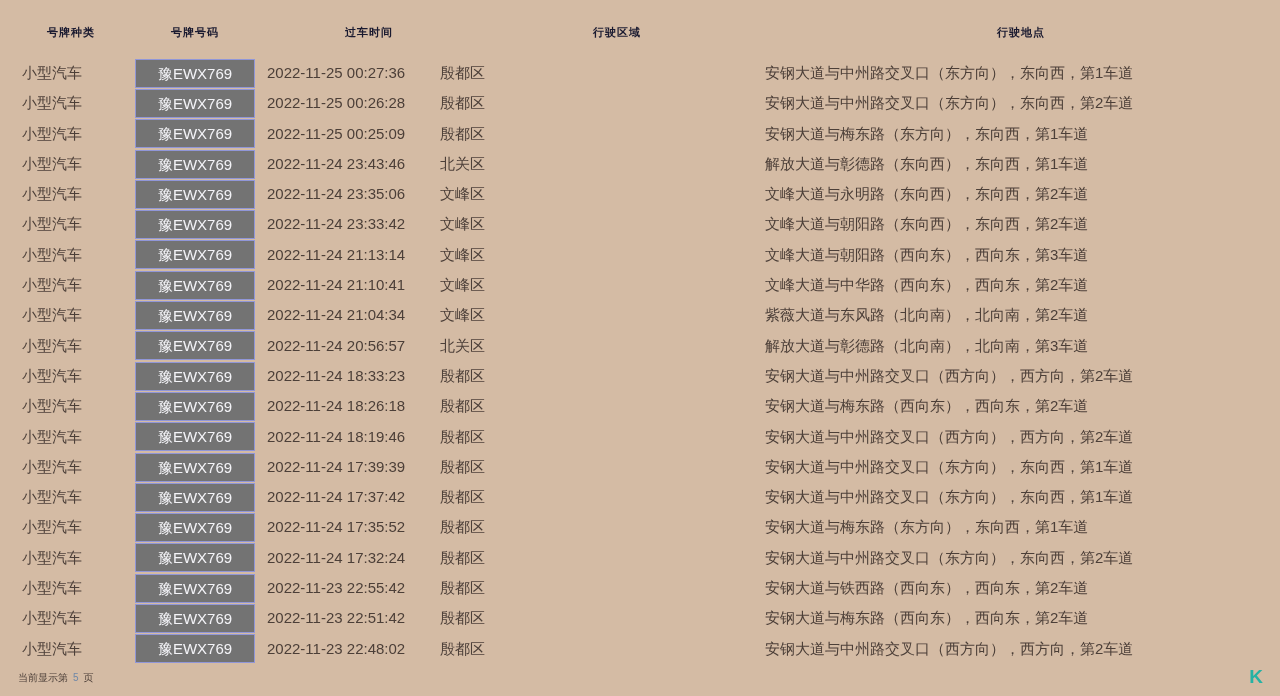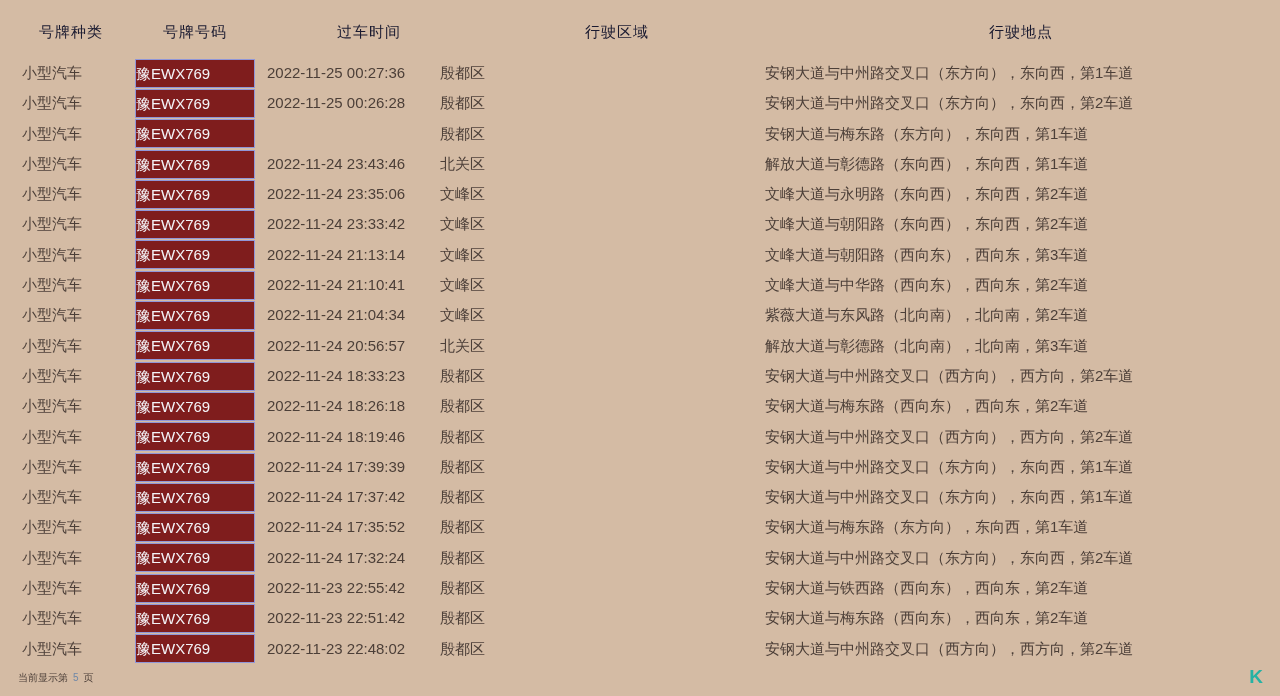--- a/index.html
+++ b/index.html
@@ -17,22 +17,22 @@
   .header-row {
     position: absolute;
     top: 18px; left: 0; right: 0;
     height: 28px;
   }
   .header-row .h {
     position: absolute;
     top: 0; height: 28px;
     line-height: 28px;
     text-align: center;
-    font-size: 15px;
-    font-weight: normal;
+    font-size: 11px;
+    font-weight: bold;
     color: #1a1a30;
     letter-spacing: 1px;
   }
   .h1 { left: 11px;  width: 120px; }
   .h2 { left: 135px; width: 120px; }
   .h3 { left: 269px; width: 200px; }
   .h4 { left: 517px; width: 200px; }
   .h5 { left: 921px; width: 200px; }
 
   
@@ -50,22 +50,22 @@
     line-height: 30.3px;
     font-size: 15px;
     color: #4c3f38;
     white-space: nowrap;
   }
   .c.type { left: 22px; }
   .c.plate {
     left: 135px; width: 118px;
     top: 0.65px; height: 27px;
     line-height: 27px;
-    text-align: left;
-    background: #7f1d1d;
+    text-align: center;
+    background: #737373;
     border: 1px solid #9096d8;
     color: #f4f4f8;
     font-size: 15px;
     cursor: pointer;
   }
   .c.time { left: 267px; }
   .c.district { left: 440px; width: 160px; text-align: left; }
   .c.location { left: 765px; }
 
   
@@ -116,20 +116,21 @@
       <span class="c type">小型汽车</span>
       <span class="c plate">豫EWX769</span>
       <span class="c time">2022-11-25 00:26:28</span>
       <span class="c district">殷都区</span>
       <span class="c location">安钢大道与中州路交叉口（东方向），东向西，第2车道</span>
     </div>
 
     <div class="row">
       <span class="c type">小型汽车</span>
       <span class="c plate">豫EWX769</span>
+      <span class="c time">2022-11-25 00:25:09</span>
       <span class="c district">殷都区</span>
       <span class="c location">安钢大道与梅东路（东方向），东向西，第1车道</span>
     </div>
 
     <div class="row">
       <span class="c type">小型汽车</span>
       <span class="c plate">豫EWX769</span>
       <span class="c time">2022-11-24 23:43:46</span>
       <span class="c district">北关区</span>
       <span class="c location">解放大道与彰德路（东向西），东向西，第1车道</span>

